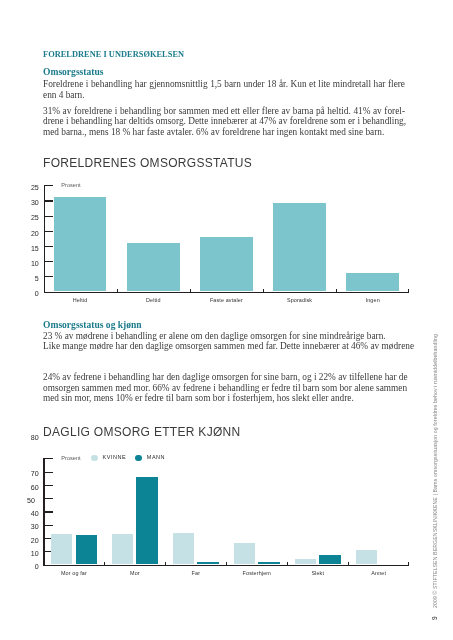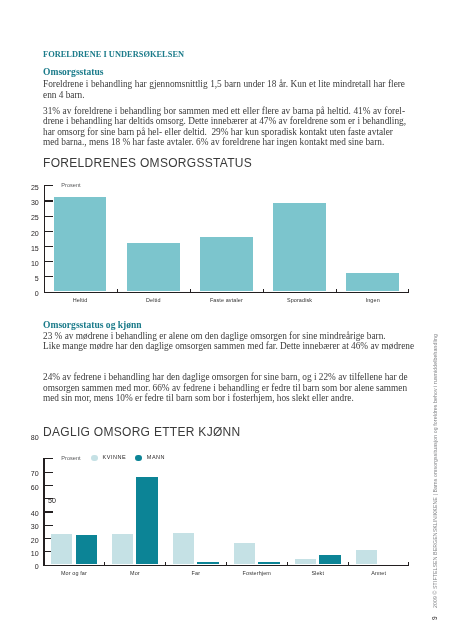--- a/index.html
+++ b/index.html
@@ -66,21 +66,20 @@
   <div class="sub-head" style="top:66.6px">Omsorgsstatus</div>
 
   <div class="para" style="top:79.3px">
       <div class="pline" style="word-spacing: 0.226042px;">Foreldrene i behandling har gjennomsnittlig 1,5 barn under 18 år. Kun et lite mindretall har flere</div>
       <div class="pline">enn 4 barn.</div>
     </div>
 
   <div class="para" style="top:105.9px">
       <div class="pline" style="word-spacing: 0.247243px;">31% av foreldrene i behandling bor sammen med ett eller flere av barna på heltid. 41% av forel-</div>
       <div class="pline">drene i behandling har deltids omsorg. Dette innebærer at 47% av foreldrene som er i behandling,</div>
-      <div class="pline">har omsorg for sine barn på hel- eller deltid.  29% har kun sporadisk kontakt uten faste avtaler</div>
       <div class="pline">med barna., mens 18 % har faste avtaler. 6% av foreldrene har ingen kontakt med sine barn.</div>
     </div>
 
   <div class="chart-title" style="top:159.5px">FORELDRENES OMSORGSSTATUS</div>
 
   <div class="chart" id="chart1">
       <div style="position: absolute;">
         <div class="axisline" style="left: 43.5px; top: 185.2px; width: 1.15px; height: 107.45px;"></div>
         <div class="axisline" style="left: 43.5px; top: 291.5px; height: 1.15px; width: 365.7px;"></div>
         <div class="tick" style="left: 43.5px; top: 291.5px; width: 9.5px; height: 1.15px;"></div>
@@ -144,21 +143,21 @@
         <div class="ylab" style="left: 8.7px; width: 30px; top: 564.25px;">0</div>
         <div class="tick" style="left: 43.4px; top: 551.225px; width: 9.5px; height: 1.15px;"></div>
         <div class="ylab" style="left: 8.7px; width: 30px; top: 550.975px;">10</div>
         <div class="tick" style="left: 43.4px; top: 537.95px; width: 9.5px; height: 1.15px;"></div>
         <div class="ylab" style="left: 8.7px; width: 30px; top: 537.7px;">20</div>
         <div class="tick" style="left: 43.4px; top: 524.675px; width: 9.5px; height: 1.15px;"></div>
         <div class="ylab" style="left: 8.7px; width: 30px; top: 524.425px;">30</div>
         <div class="tick" style="left: 43.4px; top: 511.4px; width: 9.5px; height: 1.15px;"></div>
         <div class="ylab" style="left: 8.7px; width: 30px; top: 511.15px;">40</div>
         <div class="tick" style="left: 43.4px; top: 498.125px; width: 9.5px; height: 1.15px;"></div>
-        <div class="ylab" style="left: 26px; width: 30px; top: 497.875px; text-align: right;">50</div>
+        <div class="ylab" style="left: 5px; width: 30px; top: 497.875px; text-align: right;">50</div>
         <div class="tick" style="left: 43.4px; top: 484.85px; width: 9.5px; height: 1.15px;"></div>
         <div class="ylab" style="left: 8.7px; width: 30px; top: 484.6px;">60</div>
         <div class="tick" style="left: 43.4px; top: 471.575px; width: 9.5px; height: 1.15px;"></div>
         <div class="ylab" style="left: 8.7px; width: 30px; top: 471.325px;">70</div>
         <div class="tick" style="left: 43.4px; top: 458.3px; width: 9.5px; height: 1.15px;"></div>
         <div class="ylab" style="left: 8.7px; width: 30px; top: 435px;">80</div>
         <div class="prosent" style="left: 61.3px; top: 455.8px;">Prosent</div>
         <div class="tick" style="left: 104.35px; top: 561.5px; width: 1.15px; height: 3px;"></div>
         <div class="tick" style="left: 165.3px; top: 561.5px; width: 1.15px; height: 3px;"></div>
         <div class="tick" style="left: 226.25px; top: 561.5px; width: 1.15px; height: 3px;"></div>

